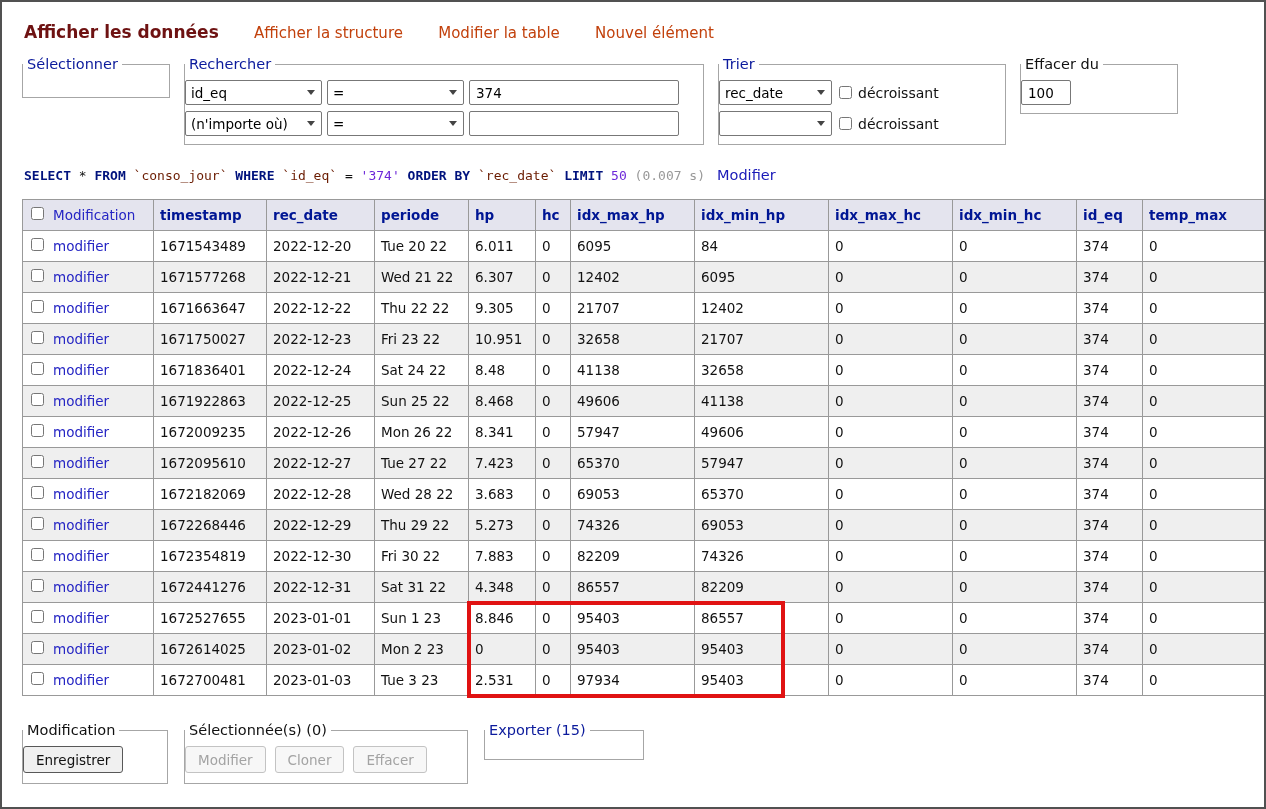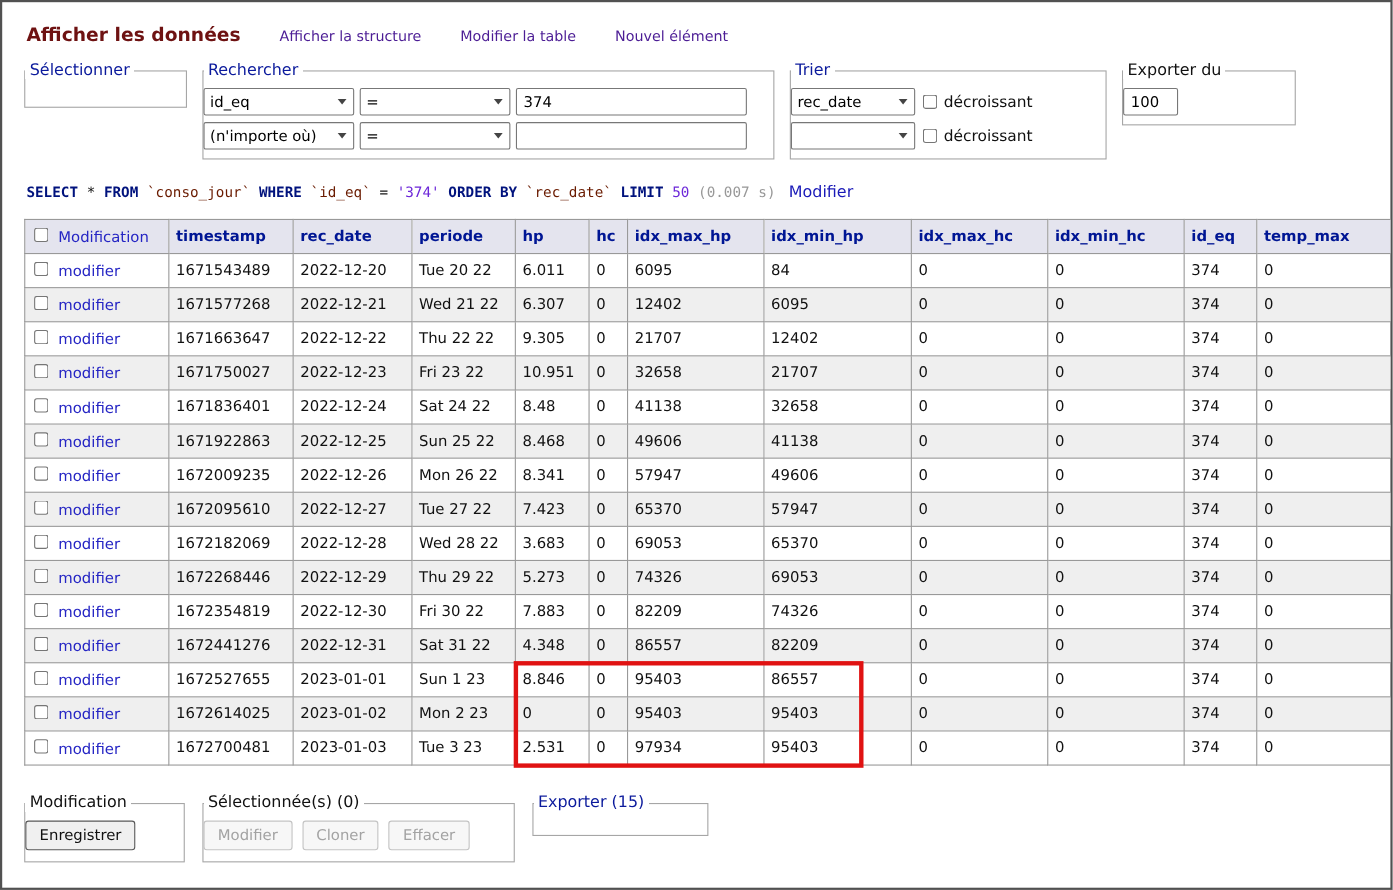--- a/index.html
+++ b/index.html
@@ -13,21 +13,21 @@
     font-family: "DejaVu Sans", "Liberation Sans", sans-serif;
     font-size: 13.5px;
     color: #111;
   }
   .content { padding: 14px 0 0 20px; }
 
   a { cursor: pointer; }
 
   
   .topnav { margin: 6px 0 14px 2px; white-space: nowrap; }
-  .topnav a { text-decoration: none; margin-right: 31px; font-size: 13px; color: #4c1d95; }
+  .topnav a { text-decoration: none; margin-right: 31px; font-size: 15px; color: #c2410c; }
   .topnav a.active { font-weight: bold; font-size: 17px; color: #6e1212; }
 
   
   .filters { display: flex; gap: 14px; align-items: flex-start; flex-wrap: nowrap; }
   fieldset { margin: 0; padding: 5px 0 8px; border: 1px solid #a6a6a6; flex: 0 0 auto; background: #fff; }
   legend { padding: 0 4px; font-size: 14.5px; color: #111; }
   legend a { color: #0b1a9c; text-decoration: none; }
 
   .fs-select { width: 148px; height: 42px; }
   .fs-search { width: 520px; }
@@ -171,21 +171,21 @@
           </span>
           <label class="chk-label">
             <input type="checkbox" style="">
             <span>décroissant</span>
           </label>
         </div>
       </fieldset>
 
 
       <fieldset class="fs-length">
-        <legend>Exporter du</legend>
+        <legend>Effacer du</legend>
         <div class="control-row">
           <input type="text" class="small-input" value="100" style="">
         </div>
       </fieldset>
 
     </div>
 
     <div class="sql-line">
       <span id="sql-tokens"><span class="sql-keyword">SELECT</span><span class="sql-plain"> * </span><span class="sql-keyword">FROM</span><span class="sql-plain"> </span><span class="sql-identifier">`conso_jour`</span><span class="sql-plain"> </span><span class="sql-keyword">WHERE</span><span class="sql-plain"> </span><span class="sql-identifier">`id_eq`</span><span class="sql-plain"> = </span><span class="sql-literal">'374'</span><span class="sql-plain"> </span><span class="sql-keyword">ORDER BY</span><span class="sql-plain"> </span><span class="sql-identifier">`rec_date`</span><span class="sql-plain"> </span><span class="sql-keyword">LIMIT</span><span class="sql-plain"> </span><span class="sql-literal">50</span><span class="sql-muted"> (0.007 s)</span></span><a class="sql-edit">Modifier</a>
     </div>

